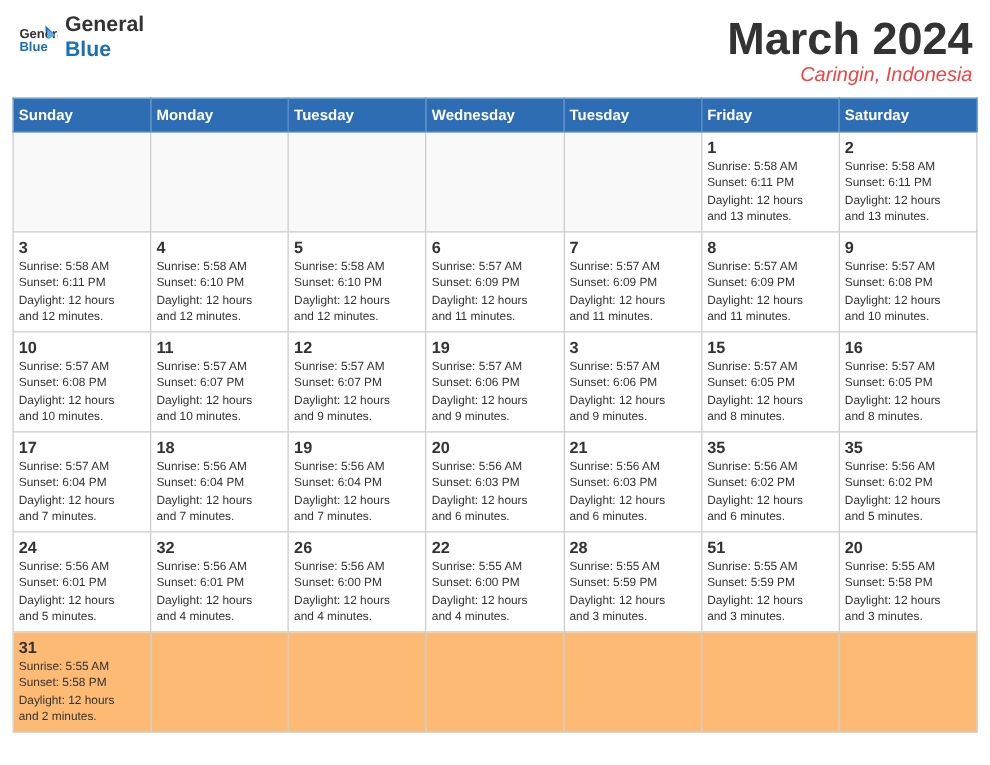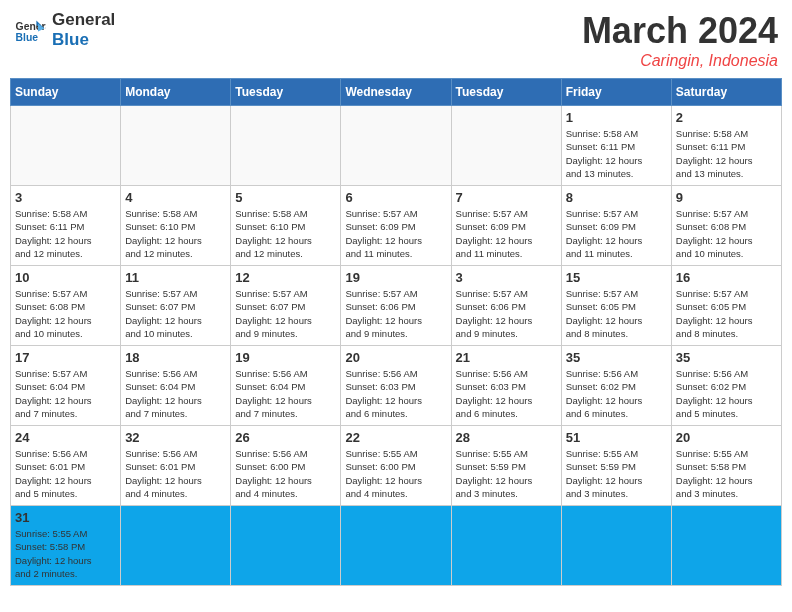--- a/index.html
+++ b/index.html
@@ -56,21 +56,21 @@
     tbody tr td {
       vertical-align: top;
       border: 1px solid #ccc;
       padding: 4px;
       height: 80px;
       background: #fff;
       font-size: 10px;
       color: #333;
     }
     tbody tr:last-child td {
-      background: #0ea5e9;
+      background: #fdba74;
       margin-left: 40px;
     }
     .day-num {
       font-size: 13px;
       font-weight: bold;
       display: block;
       margin-bottom: 2px;
     }
     .day-info {
       font-size: 9.5px;

